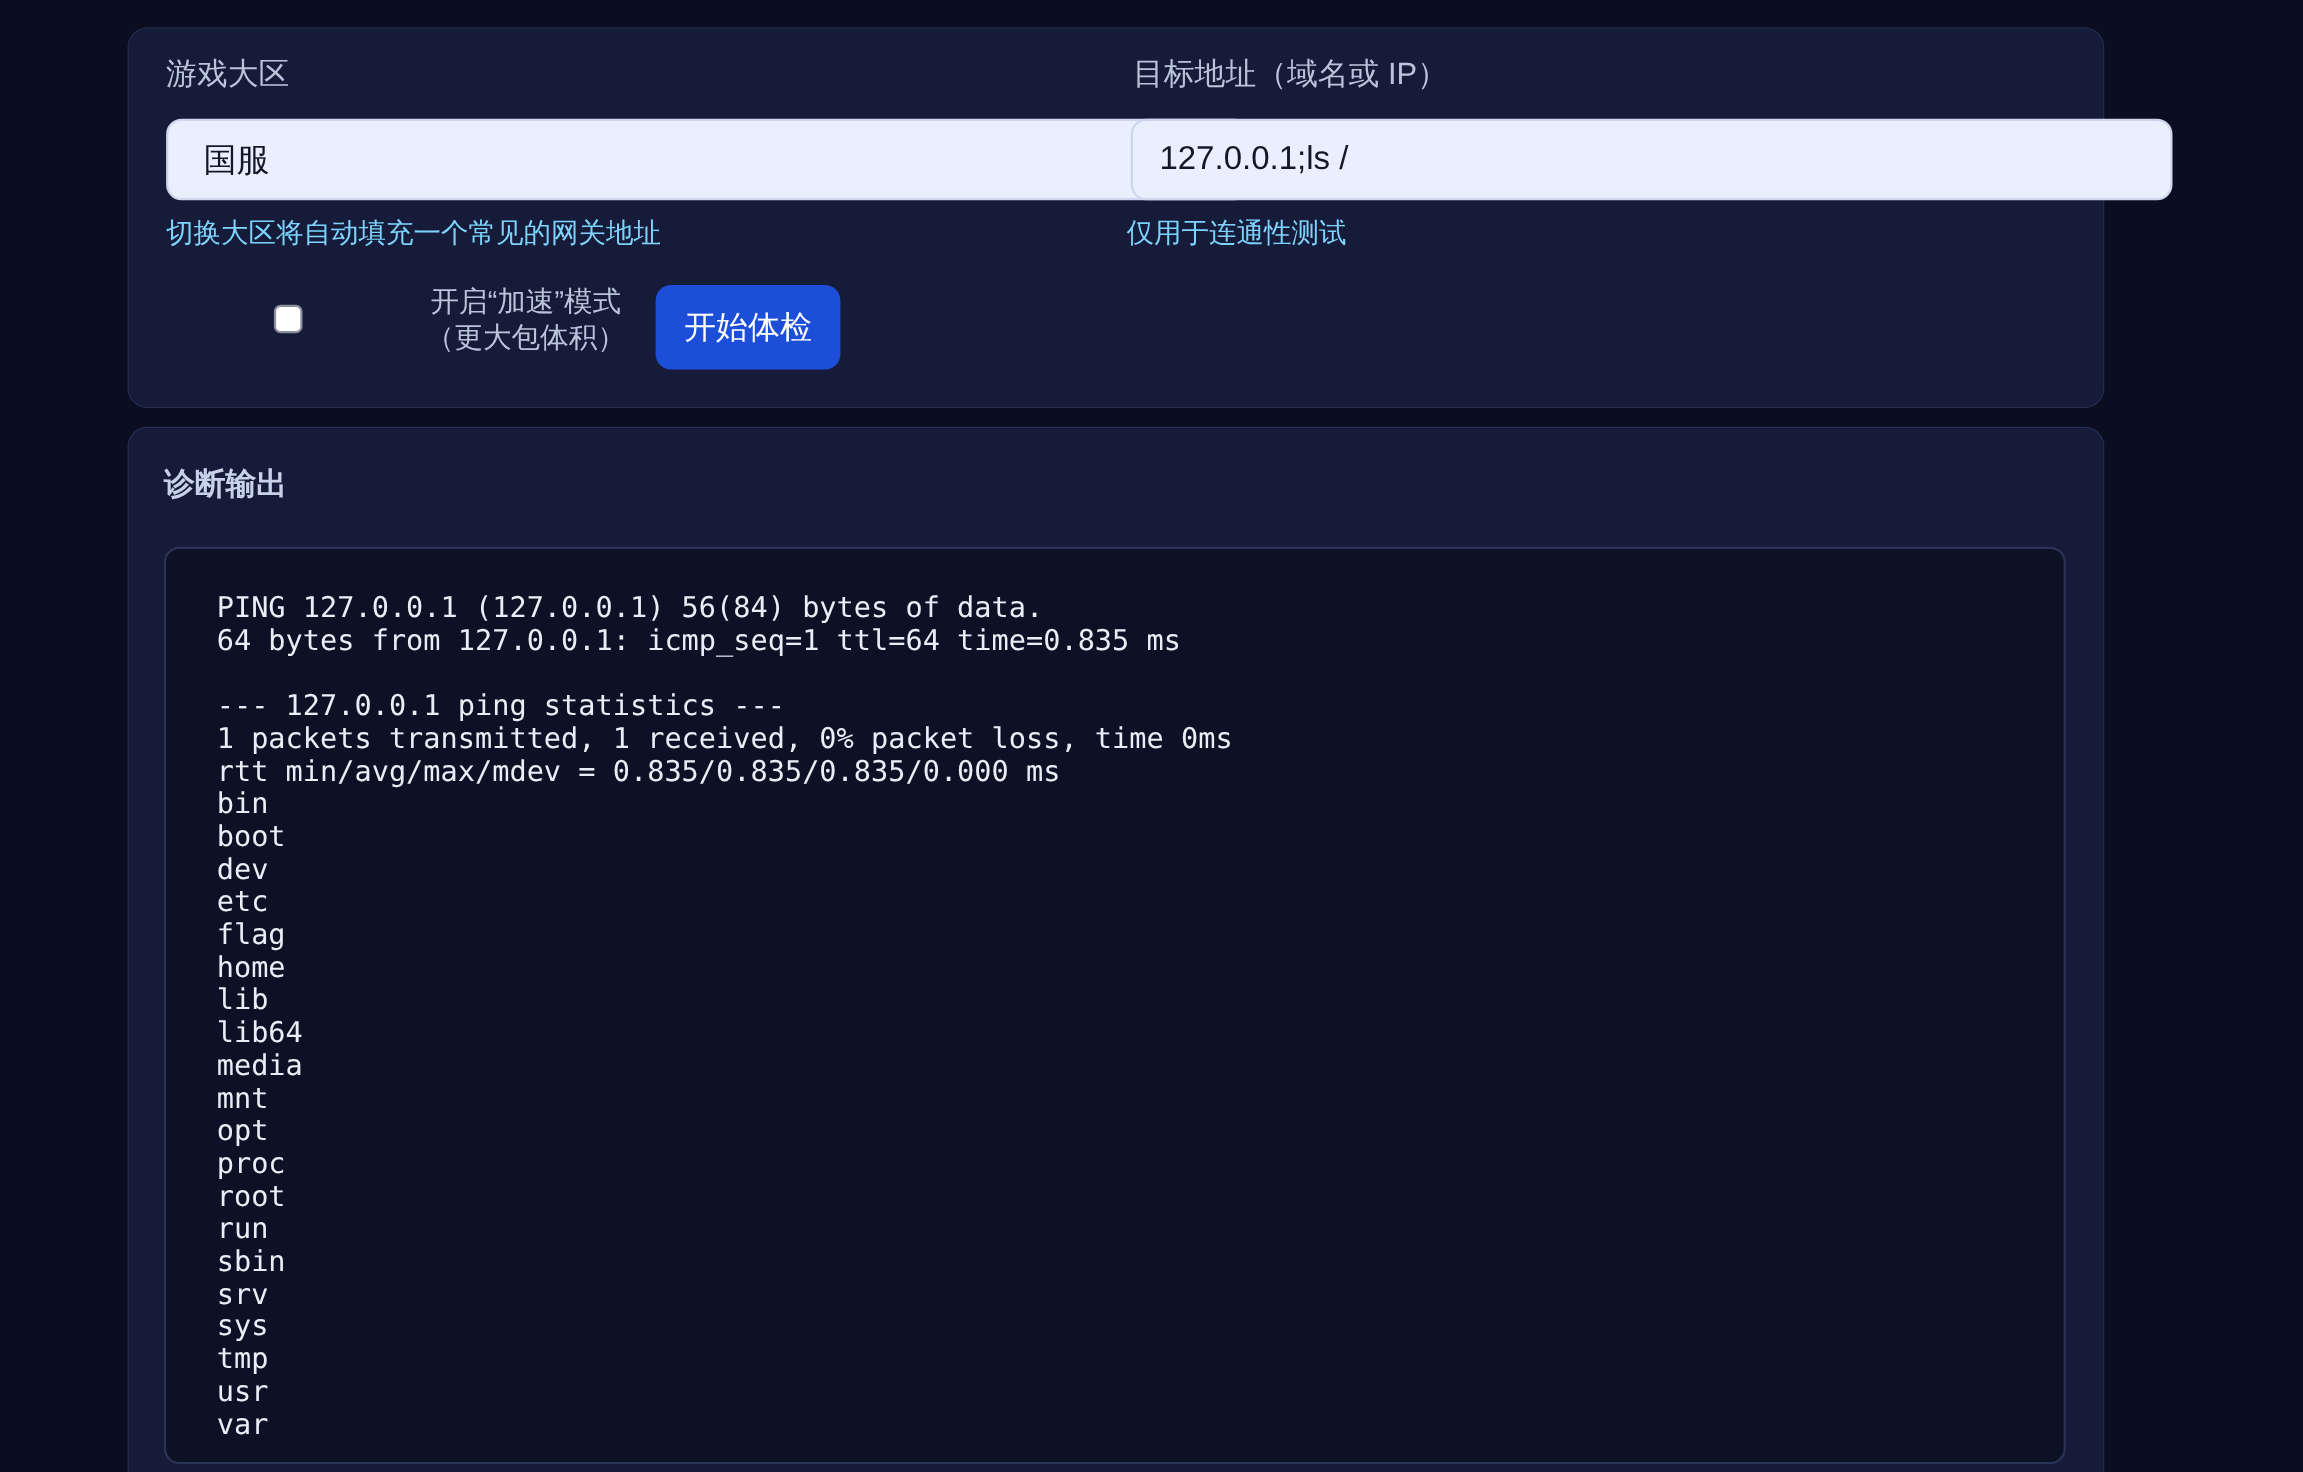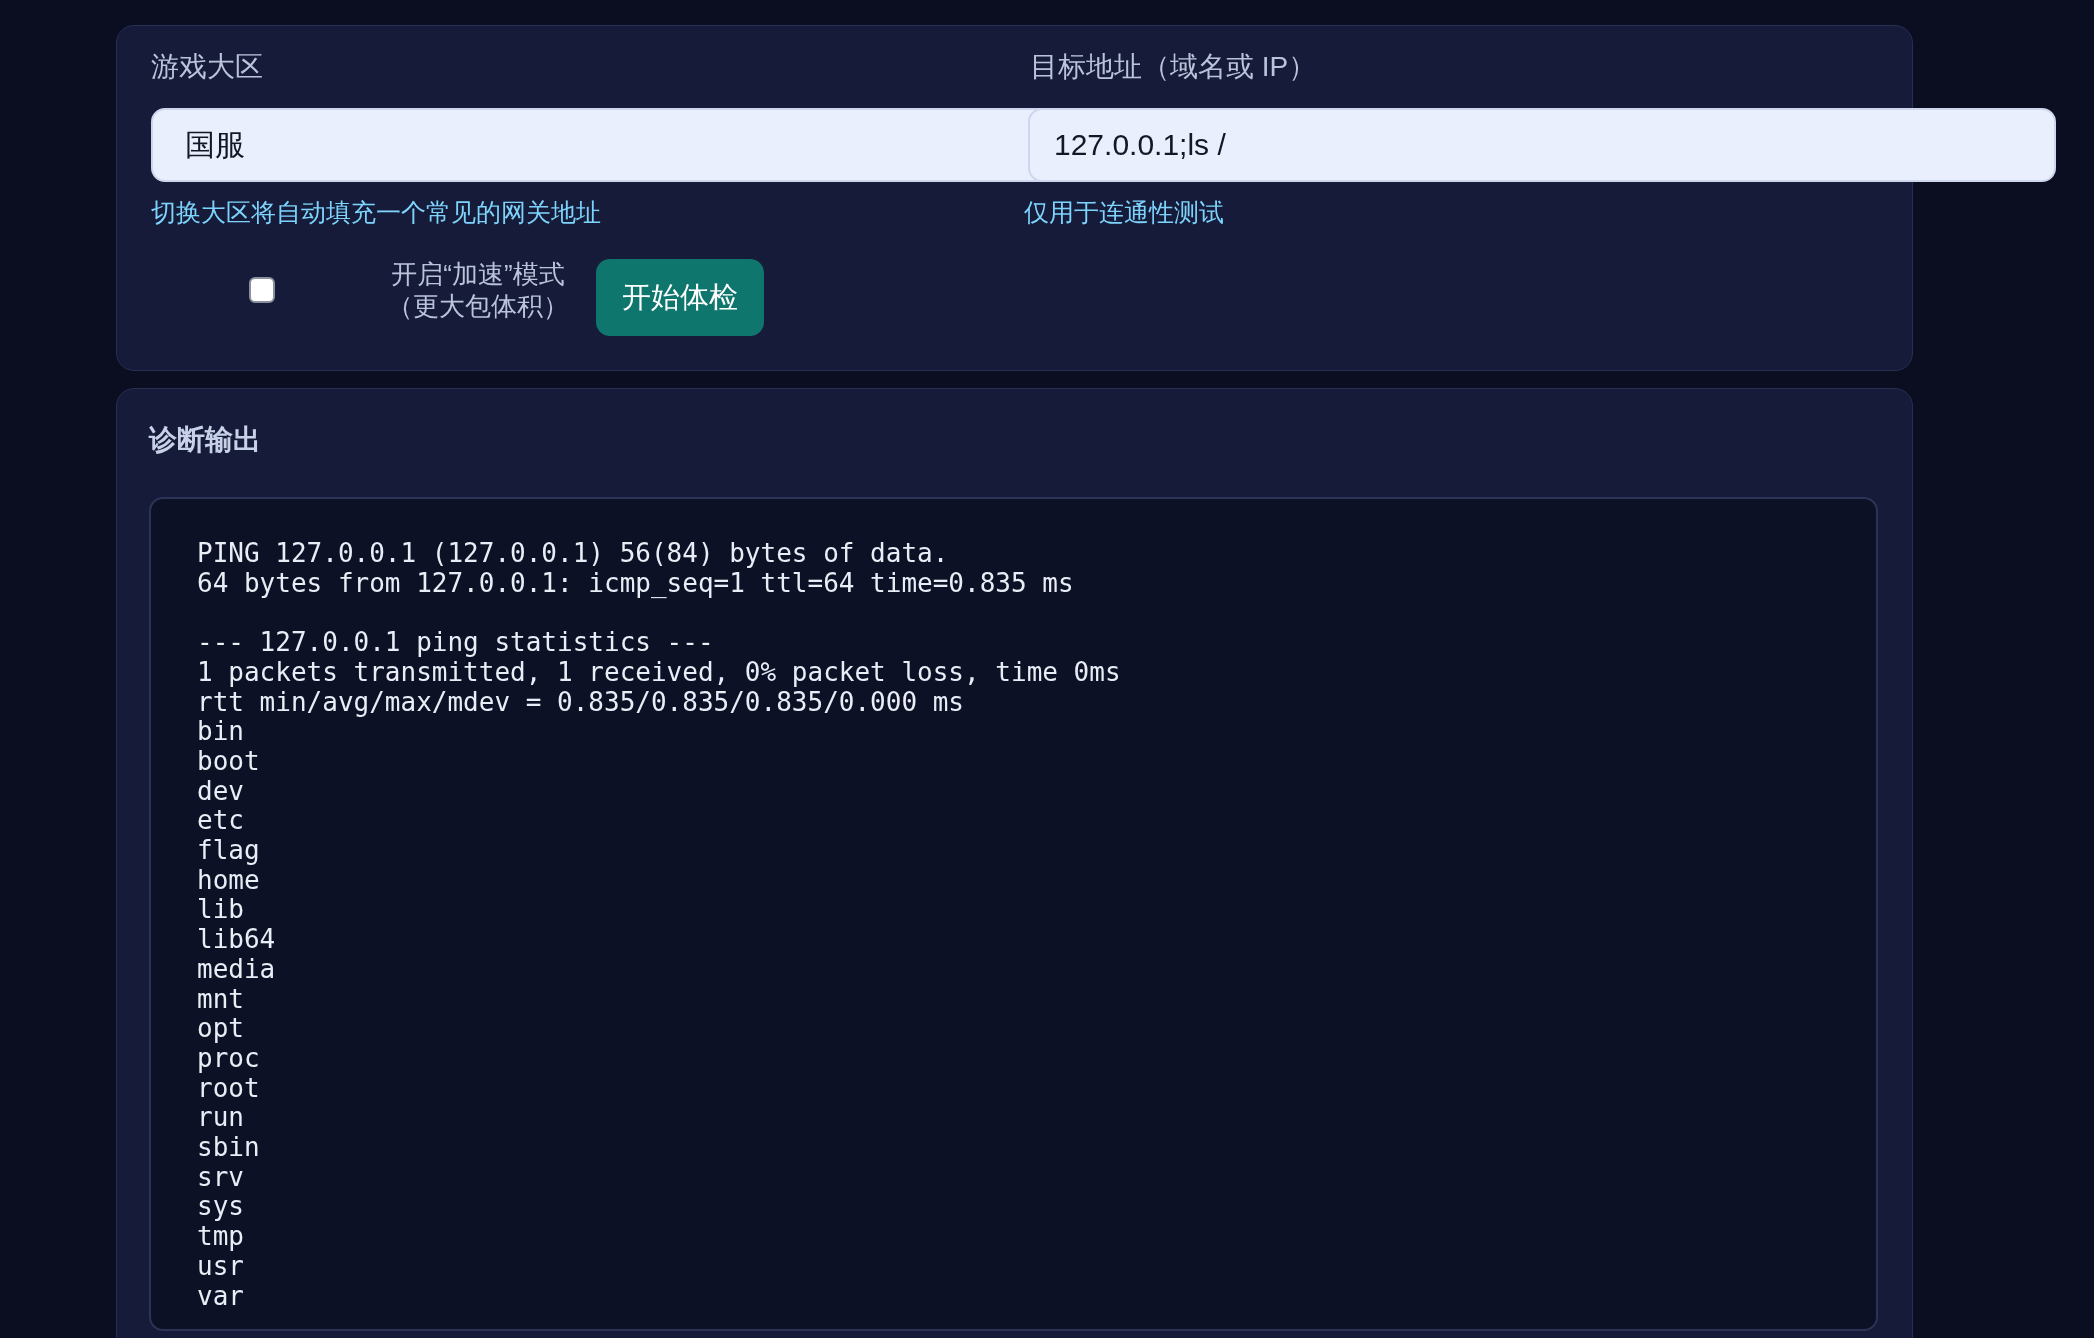--- a/index.html
+++ b/index.html
@@ -54,21 +54,21 @@
     position: absolute;
     right: 16px;
     top: 50%;
     transform: translateY(-50%);
     display: block;
   }
   .text-input {
     position: absolute;
     left: 911px;
     top: 82px;
-    width: 1028px;            
+    width: 947px;            
     height: 74px;
     background: #e9effd;
     border: 2px solid #cdd6ec;
     border-radius: 14px;
     box-sizing: border-box;
     padding: 0 24px;
     font-size: 30px;
     color: #121826;
     font-family: "Liberation Sans", sans-serif;
     outline: none;
@@ -106,21 +106,21 @@
     font-size: 26px;
     line-height: 32px;
     color: #b9c3da;
   }
   .submit-btn {
     position: absolute;
     left: 479px;
     top: 233px;
     width: 168px;
     height: 77px;
-    background: #0f766e;
+    background: #1d4ed8;
     color: #ffffff;
     border: none;
     border-radius: 14px;
     font-size: 29px;
     font-family: "Liberation Sans", sans-serif;
     cursor: pointer;
   }
 
   .panel-title {
     position: absolute;

